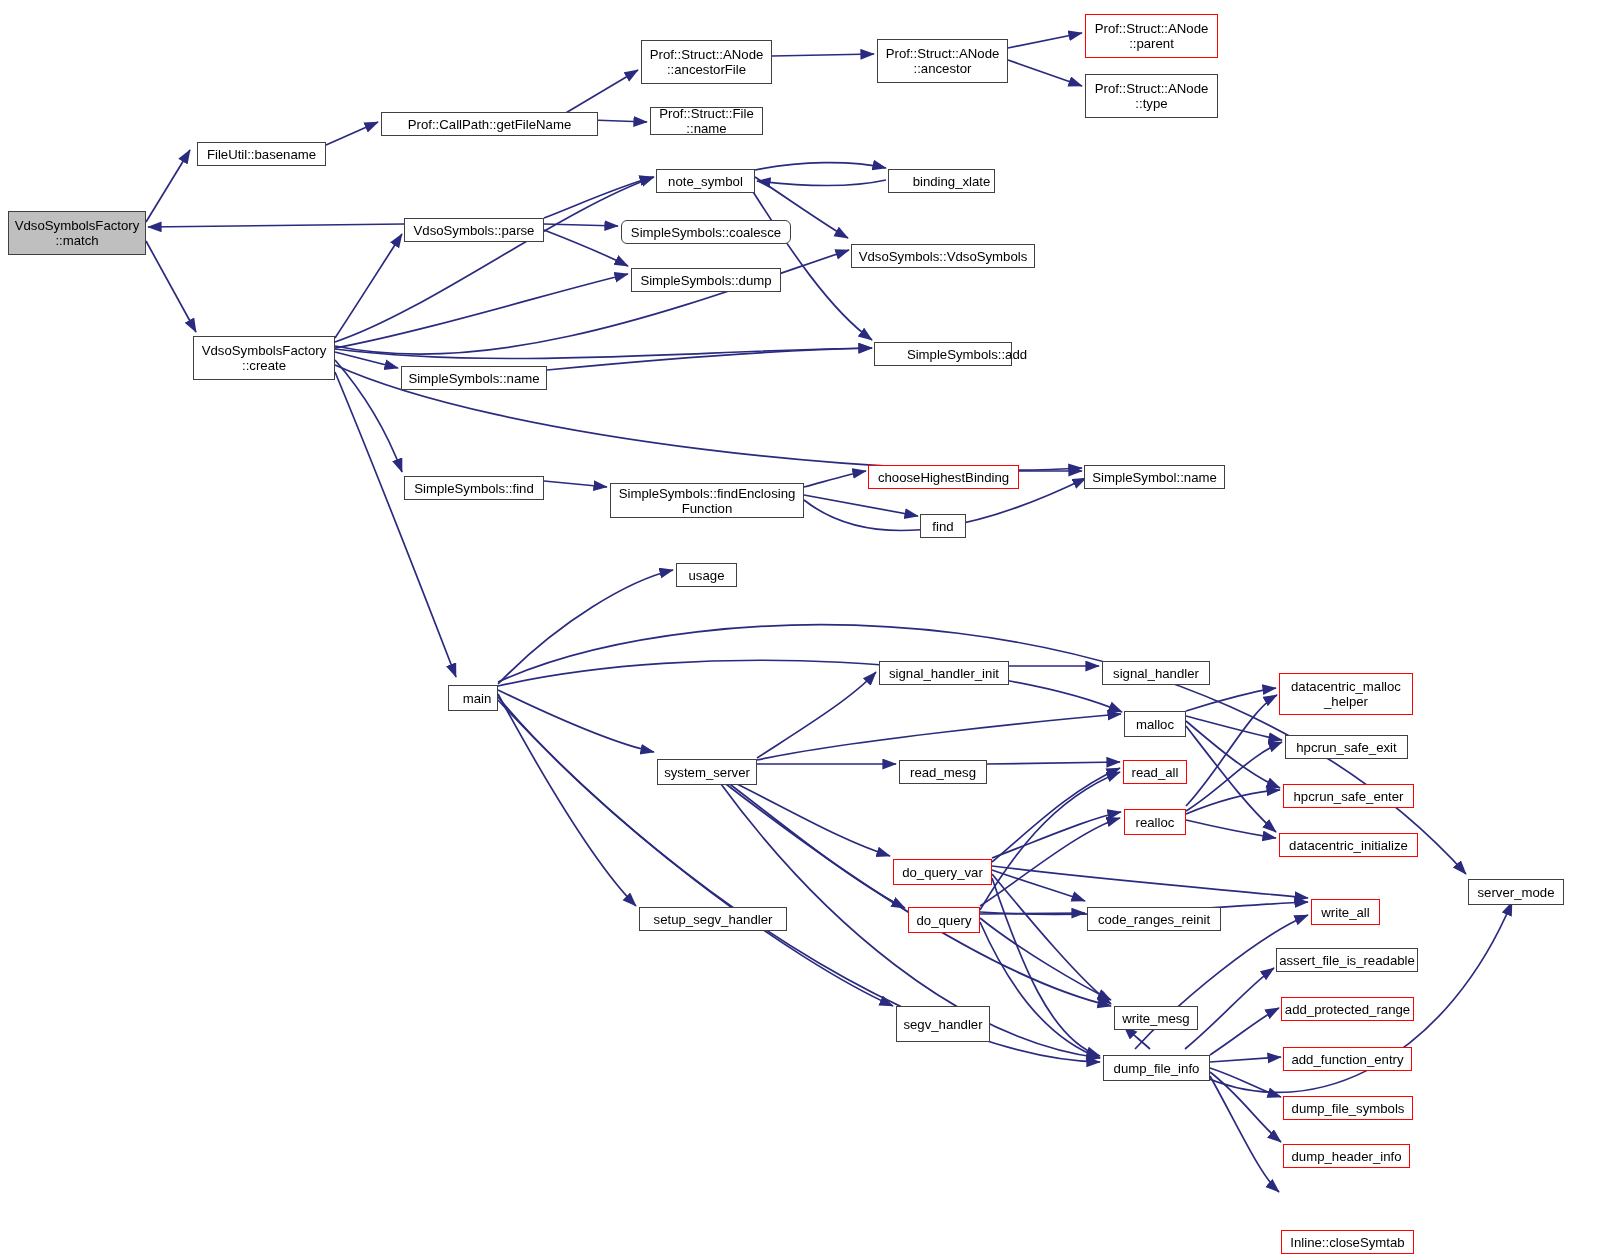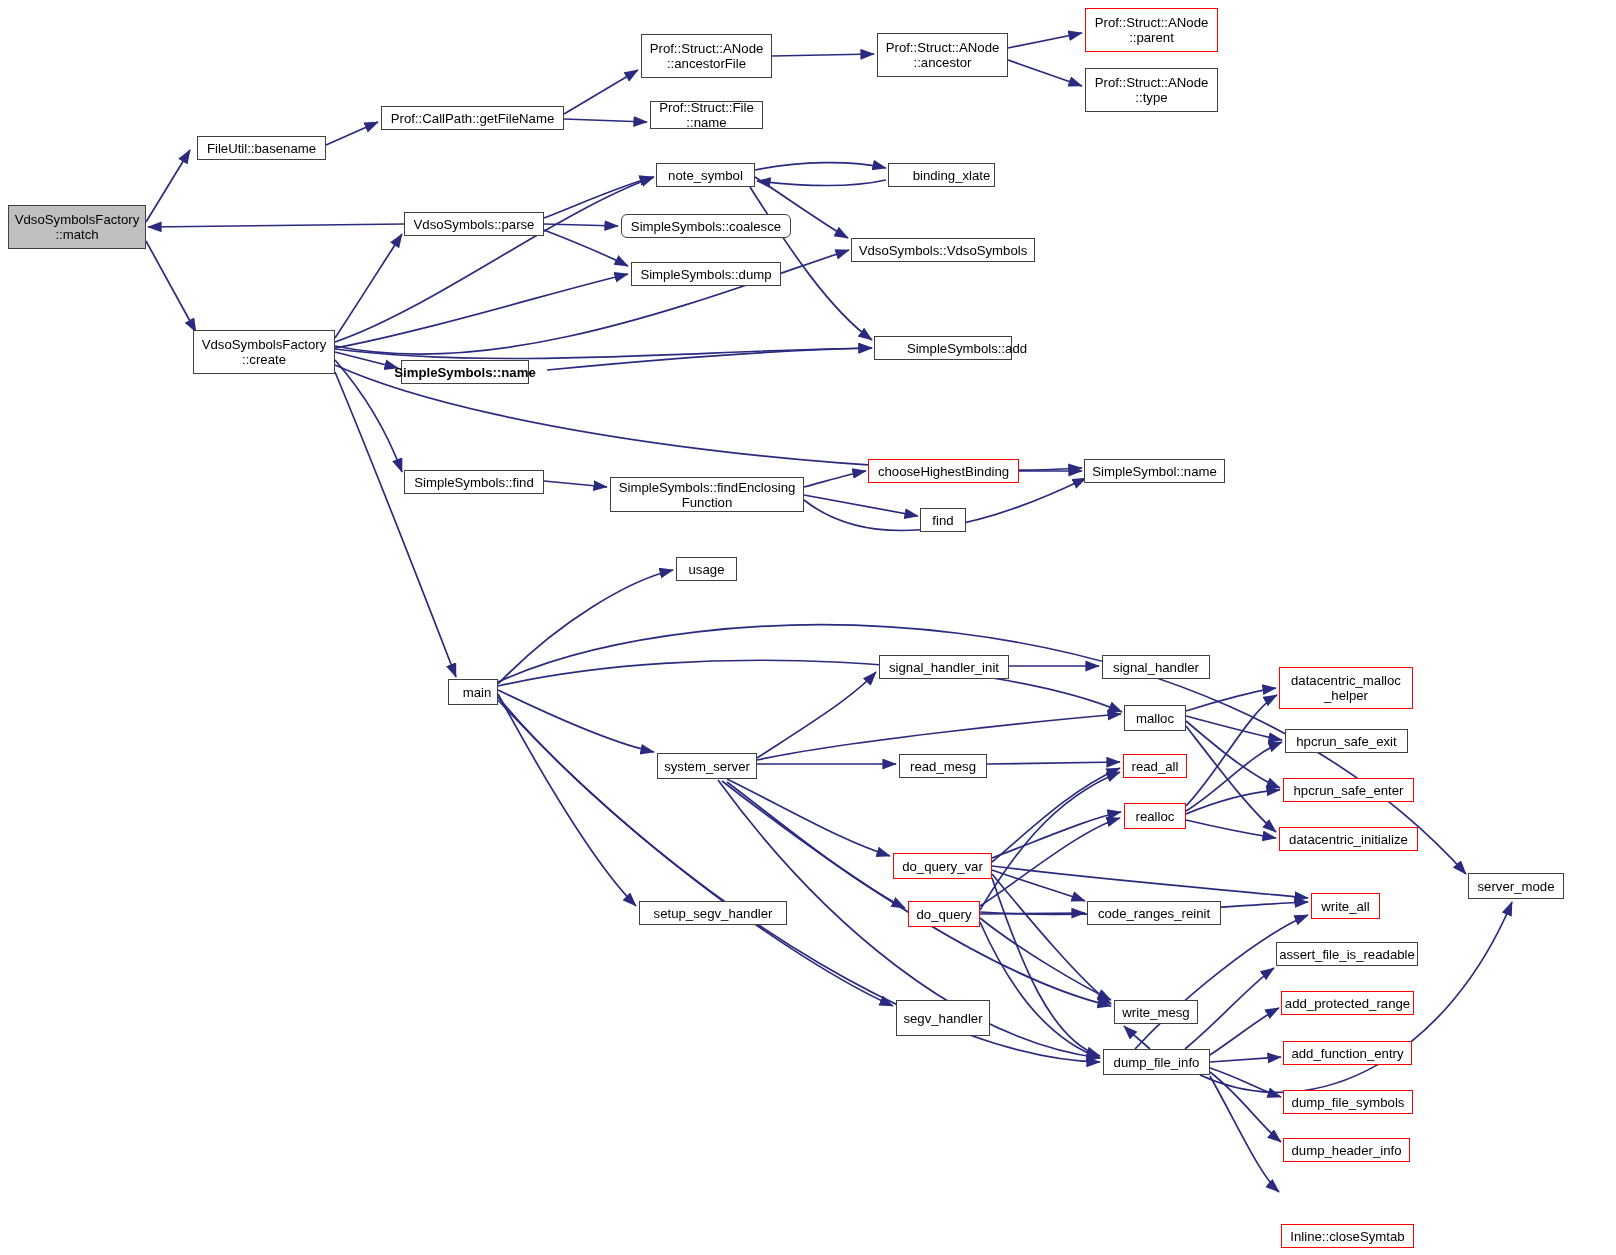--- a/index.html
+++ b/index.html
@@ -25,20 +25,21 @@
     justify-content:center;
     text-align:center;
     background:#ffffff;
     border:1px solid #404040;
     font-size:13.2px;
     line-height:15px;
     color:#000000;
     white-space:pre;
     letter-spacing:0px;
     z-index:5;
+    margin-top:6px;
   }
   .node.red{ border:1px solid #ff0000; }
   .node.highlight{ background:#bfbfbf; border:1px solid #404040; }
 </style>
 </head>
 <body>
 
 <div id="canvas">
   <svg class="edges" xmlns="http://www.w3.org/2000/svg">
     <defs>
@@ -122,41 +123,41 @@
         <path d="M1210,1072 C1240,1095 1260,1125 1281,1142"></path>
         <path d="M1210,1076 C1240,1130 1260,1175 1279,1192"></path>
         <path d="M1200,1075 C1320,1130 1450,1050 1512,902"></path>
         <path d="M1150,1049 C1140,1040 1130,1032 1124,1026"></path>
       </g>
   </svg>
   <div id="node-layer">
       <div class="node highlight" style="left: 8px; top: 205px; width: 138px; height: 44px;">VdsoSymbolsFactory
 ::match</div>
       <div class="node" style="left: 197px; top: 136px; width: 129px; height: 24px;">FileUtil::basename</div>
-      <div class="node" style="left: 381px; top: 106px; width: 183px; height: 24px;">Prof::CallPath::getFileName</div>
+      <div class="node" style="left: 381px; top: 106px; width: 217px; height: 24px;">Prof::CallPath::getFileName</div>
       <div class="node" style="left: 641px; top: 34px; width: 131px; height: 44px;">Prof::Struct::ANode
 ::ancestorFile</div>
       <div class="node" style="left: 650px; top: 101px; width: 113px; height: 28px;">Prof::Struct::File
 ::name</div>
       <div class="node" style="left: 877px; top: 33px; width: 131px; height: 44px;">Prof::Struct::ANode
 ::ancestor</div>
       <div class="node red" style="left: 1085px; top: 8px; width: 133px; height: 44px;">Prof::Struct::ANode
 ::parent</div>
       <div class="node" style="left: 1085px; top: 68px; width: 133px; height: 44px;">Prof::Struct::ANode
 ::type</div>
       <div class="node" style="left: 404px; top: 212px; width: 140px; height: 24px;">VdsoSymbols::parse</div>
       <div class="node" style="left: 656px; top: 163px; width: 99px; height: 24px;">note_symbol</div>
       <div class="node" style="left: 888px; top: 163px; width: 107px; height: 24px; padding-left: 20px;">binding_xlate</div>
       <div class="node" style="left: 621px; top: 214px; width: 170px; height: 24px; border-radius: 6px;">SimpleSymbols::coalesce</div>
       <div class="node" style="left: 851px; top: 238px; width: 184px; height: 24px;">VdsoSymbols::VdsoSymbols</div>
       <div class="node" style="left: 631px; top: 262px; width: 150px; height: 24px;">SimpleSymbols::dump</div>
       <div class="node" style="left: 193px; top: 330px; width: 142px; height: 44px;">VdsoSymbolsFactory
 ::create</div>
       <div class="node" style="left: 874px; top: 336px; width: 138px; height: 24px; padding-left: 48px;">SimpleSymbols::add</div>
-      <div class="node" style="left: 401px; top: 360px; width: 128px; height: 24px; font-weight: bold;">SimpleSymbols::name</div>
+      <div class="node" style="left: 401px; top: 360px; width: 146px; height: 24px;">SimpleSymbols::name</div>
       <div class="node" style="left: 404px; top: 470px; width: 140px; height: 24px;">SimpleSymbols::find</div>
       <div class="node" style="left: 610px; top: 477px; width: 194px; height: 35px;">SimpleSymbols::findEnclosing
 Function</div>
       <div class="node red" style="left: 868px; top: 459px; width: 151px; height: 24px;">chooseHighestBinding</div>
       <div class="node" style="left: 920px; top: 508px; width: 46px; height: 24px;">find</div>
       <div class="node" style="left: 1084px; top: 459px; width: 141px; height: 24px;">SimpleSymbol::name</div>
       <div class="node" style="left: 676px; top: 557px; width: 61px; height: 24px;">usage</div>
       <div class="node" style="left: 448px; top: 679px; width: 50px; height: 26px; padding-left: 8px;">main</div>
       <div class="node" style="left: 879px; top: 655px; width: 130px; height: 24px;">signal_handler_init</div>
       <div class="node" style="left: 1102px; top: 655px; width: 108px; height: 24px;">signal_handler</div>

